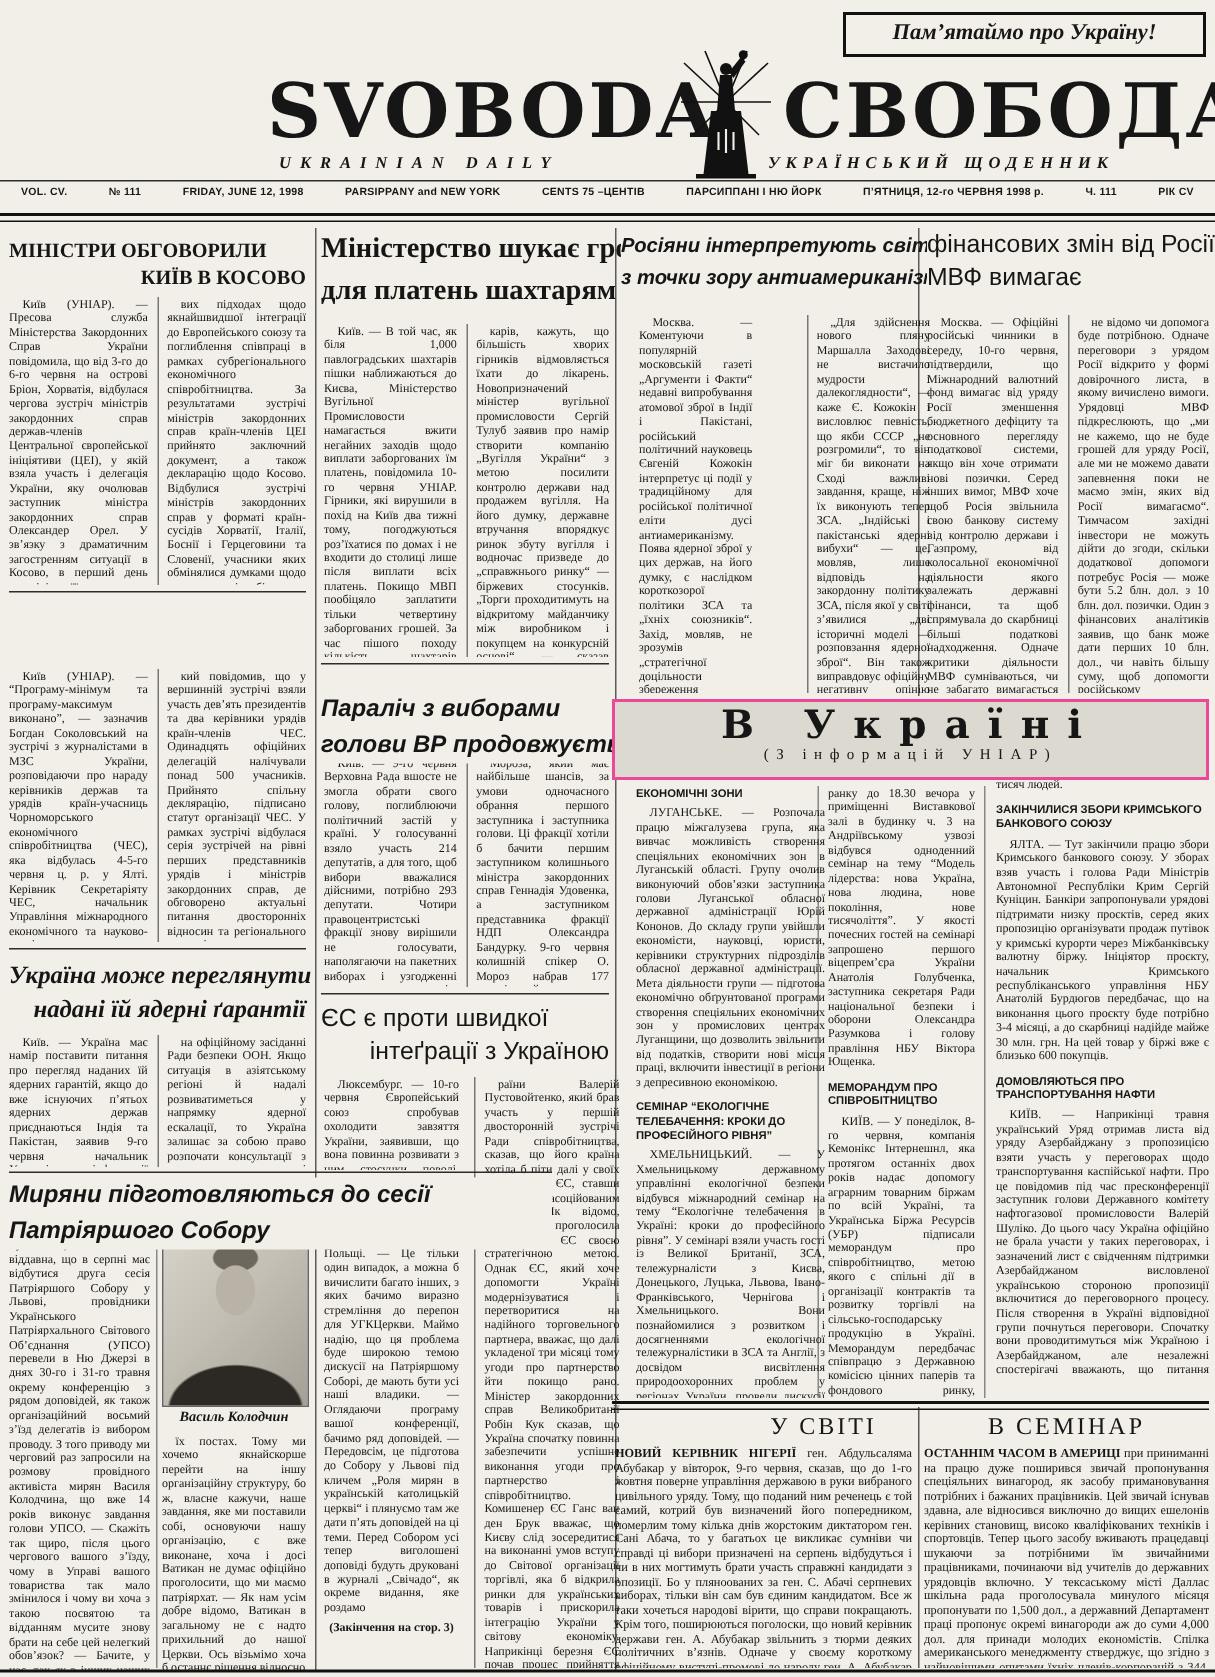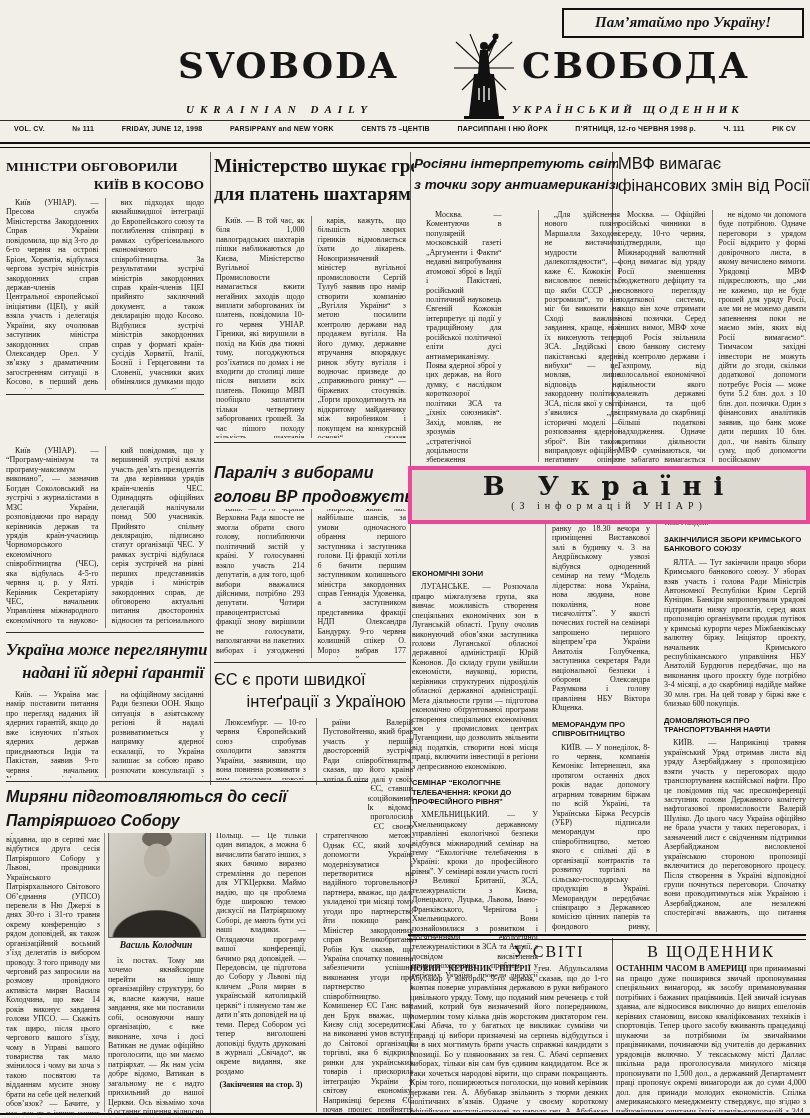--- a/index.html
+++ b/index.html
@@ -3,21 +3,21 @@
 <meta charset="utf-8">
 <style>
   html,body{margin:0;padding:0;}
   .page{position:relative;width:810px;height:1118px;background:#f1efe8;color:#161616;
         font-family:"Liberation Serif","DejaVu Serif",serif;overflow:hidden;}
   .abs{position:absolute;}
   
   .motto{border:2px solid #111;font:italic 700 15px/1.3 "Liberation Serif",serif;
          text-align:center;padding:3px 8px;background:#f1efe8;}
   .mast{font-family:"DejaVu Serif","Liberation Serif",serif;font-weight:700;
-        font-size:36px;letter-spacing:2px;white-space:nowrap;}
+        font-size:50px;letter-spacing:2px;white-space:nowrap;}
   .subt{font:italic 700 11px "Liberation Serif",serif;letter-spacing:6px;white-space:nowrap;}
   .dateline{display:flex;justify-content:space-between;align-items:center;
             font:700 7px "Liberation Sans",sans-serif;letter-spacing:.2px;}
   .hr{position:absolute;height:1px;background:#2c2c2c;}
   .hr2{position:absolute;height:3px;border-top:2px solid #111;border-bottom:1px solid #111;background:transparent;}
   .vr{position:absolute;width:1px;background:#5a5a5a;}
   
   .hl{position:absolute;background:#f1efe8;z-index:3;}
   .hl div{white-space:nowrap;}
   .hl .r{text-align:right;}
@@ -30,21 +30,21 @@
   .hl-sans{font:400 16.5px/1.35 "Liberation Sans",sans-serif;}
   
   .body2{position:absolute;display:flex;overflow:hidden;z-index:1;}
   .bcol{flex:1;text-align:justify;font:8px/1.18 "Liberation Serif",serif;
         text-indent:9px;overflow:hidden;}
   .bcol + .bcol{border-left:1px solid #777;margin-left:6px;padding-left:6px;}
   .tcol{position:absolute;text-align:justify;font:8px/1.18 "Liberation Serif",serif;
         text-indent:9px;overflow:hidden;z-index:1;}
   .note{font:700 8px/1.4 "Liberation Serif",serif;text-align:center;text-indent:0;margin-top:3px;}
   
-  .ubox{border:4px solid #ec4899;background:#dcd9d0;text-align:center;z-index:3;}
+  .ubox{border:2px solid #ec4899;background:#dcd9d0;text-align:center;z-index:3;}
   .ubox-title{font:700 26px/1.05 "DejaVu Serif",serif;letter-spacing:12px;margin-top:3px;}
   .ubox-sub{font:400 10px "Liberation Serif",serif;letter-spacing:5px;}
   .digest{position:absolute;overflow:hidden;font:8px/1.18 "Liberation Serif",serif;text-align:justify;}
   .dghead{font:700 7.5px/1.25 "Liberation Sans",sans-serif;text-align:left;margin:7px 0 4px 0;}
   .dgtext{text-indent:9px;}
   .sechead{position:absolute;text-align:center;font:400 16px/1.2 "Liberation Serif",serif;
            letter-spacing:2px;z-index:2;}
   .wide{position:absolute;font:8.2px/1.16 "Liberation Serif",serif;text-align:justify;overflow:hidden;}
   .lead{font-weight:700;}
   
@@ -190,34 +190,34 @@
   <div class="hl hl-ital-sans-sm" style="left:414px;top:154px;width:194px;">
     <div class="r">Росіяни інтерпретують світові події</div>
     <div class="r">з точки зору антиамериканізму</div>
   </div>
   <div class="body2" style="left:426px;top:210px;width:194px;height:252px;gap:30px;">
     <div class="bcol">Москва. — Коментуючи в популярній московській газеті „Аргументи і Факти“ недавні випробування атомової зброї в Індії і Пакістані, російський політичний науковець Євгеній Кожокін інтерпретує ці події у традиційному для російської політичної еліти дусі антиамериканізму. Поява ядерної зброї у цих держав, на його думку, є наслідком короткозорої політики ЗСА та „їхніх союзників“. Захід, мовляв, не зрозумів „стратегічної доцільности збереження російської потуги“, а це збереження було таким же очевидним, як створення сильних Японії і Німеччини після Другої світової війни.</div>
     <div class="bcol">„Для здійснення нового пляну Маршалла Заходові не вистачило мудрости і далекоглядности“, — каже Є. Кожокін і висловлює певність, що якби СССР „не розгромили“, то він міг би виконати на Сході важливі завдання, краще, ніж їх виконують тепер ЗСА. „Індійські і пакістанські ядерні вибухи“ — це, мовляв, лише відповідь на закордонну політику ЗСА, після якої у світі з’явилися „дві історичні моделі — розповзання ядерної зброї“. Він також виправдовує офіційну негативну опінію Росії щодо поширення НАТО на східньоевропейські держави, бо, мовляв, головнішою проблемою є „розповзання ядерної зброї, а не дбання про Східню Европу“.</div>
   </div>
 
   <div class="hl hl-sans" style="left:618px;top:152px;width:188px;">
+    <div>фінансових змін від Росії</div>
     <div>МВФ вимагає</div>
-    <div>фінансових змін від Росії</div>
   </div>
   <div class="body2" style="left:618px;top:210px;width:188px;height:252px;">
     <div class="bcol">Москва. — Офіційні російські чинники в середу, 10-го червня, підтвердили, що Міжнародний валютний фонд вимагає від уряду Росії зменшення бюджетного дефіциту та основного перегляду податкової системи, якщо він хоче отримати нові позички. Серед інших вимог, МВФ хоче щоб Росія звільнила свою банкову систему від контролю держави і Газпрому, від колосальної економічної діяльности якого залежать державні фінанси, та щоб спрямувала до скарбниці більші податкові надходження. Одначе критики діяльности МВФ сумніваються, чи не забагато вимагається від Росії в цей час, як її фінансовий ринок знаходиться в клопотах, а нові асистенти президента Бориса Єльцина щойно беруться до праці. МВФ відмовився опублікувати свої вимоги, кажучи, що ще завчасно, бо</div>
     <div class="bcol">не відомо чи допомога буде потрібною. Одначе переговори з урядом Росії відкрито у формі довірочного листа, в якому вичислено вимоги. Урядовці МВФ підкреслюють, що „ми не кажемо, що не буде грошей для уряду Росії, але ми не можемо давати запевнення поки не маємо змін, яких від Росії вимагаємо“. Тимчасом західні інвестори не можуть дійти до згоди, скільки додаткової допомоги потребує Росія — може бути 5.2 блн. дол. з 10 блн. дол. позички. Один з фінансових аналітиків заявив, що банк може дати перших 10 блн. дол., чи навіть більшу суму, щоб допомогти російському Центральному банкові оборонити рубель і заспокоїти побоювання закордонних вкладників, що російські гроші можуть бути знецінені.</div>
   </div>
 
   <div class="abs ubox" style="left:408px;top:466px;width:394px;height:50px;">
     <div class="ubox-title">В Україні</div>
     <div class="ubox-sub">(З інформацій УНІАР)</div>
   </div>
 
-  <div class="digest" style="left:412px;top:524px;width:126px;height:408px;margin-top:45px;">
+  <div class="digest" style="left:424px;top:524px;width:126px;height:408px;">
     <div class="dghead" style="margin-top:0;">ЕКОНОМІЧНІ ЗОНИ</div>
     <div class="dgtext">ЛУГАНСЬКЕ. — Розпочала працю міжгалузева група, яка вивчає можливість створення спеціяльних економічних зон в Луганській області. Групу очолив виконуючий обов’язки заступника голови Луганської обласної державної адміністрації Юрій Кононов. До складу групи увійшли економісти, науковці, юристи, керівники структурних підрозділів обласної державної адміністрації. Мета діяльности групи — підготова економічно обґрунтованої програми створення спеціяльних економічних зон у промислових центрах Луганщини, що дозволить звільнити від податків, створити нові місця праці, включити інвестиції в регіони з депресивною економікою.</div>
     <div class="dghead">СЕМІНАР “ЕКОЛОГІЧНЕ ТЕЛЕБАЧЕННЯ: КРОКИ ДО ПРОФЕСІЙНОГО РІВНЯ”</div>
     <div class="dgtext">ХМЕЛЬНИЦЬКИЙ. — У Хмельницькому державному управлінні екологічної безпеки відбувся міжнародний семінар на тему “Екологічне телебачення в Україні: кроки до професійного рівня”. У семінарі взяли участь гості із Великої Британії, ЗСА, тележурналісти з Києва, Донецького, Луцька, Львова, Івано-Франківського, Чернігова і Хмельницького. Вони познайомилися з розвитком і досягненнями екологічної тележурналістики в ЗСА та Англії, з досвідом висвітлення природоохоронних проблем у регіонах України, провели дискусії щодо професійних аспектів праці, а також обмінялися своїми творчими досягненнями.</div>
 
   </div>
   <div class="digest" style="left:552px;top:524px;width:98px;height:408px;">
     <div class="dgtext" style="text-indent:0;">ранку до 18.30 вечора у приміщенні Виставкової залі в будинку ч. 3 на Андріївському узвозі відбувся одноденний семінар на тему “Модель лідерства: нова Україна, нова людина, нове покоління, нове тисячоліття”. У якості почесних гостей на семінарі запрошено першого віцепрем’єра України Анатолія Голубченка, заступника секретаря Ради національної безпеки і оборони Олександра Разумкова і голову правління НБУ Віктора Ющенка.</div>
     <div class="dghead">МЕМОРАНДУМ ПРО СПІВРОБІТНИЦТВО</div>
     <div class="dgtext">КИЇВ. — У понеділок, 8-го червня, компанія Кемонікс Інтернешнл, яка протягом останніх двох років надає допомогу аграрним товарним біржам по всій Україні, та Українська Біржа Ресурсів (УБР) підписали меморандум про співробітництво, метою якого є спільні дії в організації контрактів та розвитку торгівлі на сільсько-господарську продукцію в Україні. Меморандум передбачає співпрацю з Державною комісією цінних паперів та фондового ринку, Національною Асоціяцією Бірж України та товарними біржами України. Спільною метою цих організацій є формування ринкового середовища у виробництві та торгівлі в агропромисловому комплексі України, а також механізму визначення цін на сільсько-господарську продукцію.</div>
@@ -231,19 +231,19 @@
     <div class="dgtext">КИЇВ. — Наприкінці травня український Уряд отримав листа від уряду Азербайджану з пропозицією взяти участь у переговорах щодо транспортування каспійської нафти. Про це повідомив під час пресконференції заступник голови Державного комітету нафтогазової промисловости Валерій Шуліко. До цього часу Україна офіційно не брала участи у таких переговорах, і зазначений лист є свідченням підтримки Азербайджаном висловленої українською стороною пропозиції включитися до переговорного процесу. Після створення в Україні відповідної групи почнуться переговори. Спочатку вони проводитимуться між Україною і Азербайджаном, але незалежні спостерігачі вважають, що питання транспортування каспійської нафти не може вирішуватися без представників Російської Федерації.</div>
   </div>
 
   <div class="hr2" style="left:408px;top:934px;width:398px;"></div>
 
   <div class="sechead" style="left:410px;top:942px;width:198px;margin-left:40px;">У СВІТІ</div>
   <div class="wide" style="left:410px;top:964px;width:198px;height:148px;">
     <span class="lead">НОВИЙ КЕРІВНИК НІГЕРІЇ</span><span> ген. Абдульсаляма Абубакар у вівторок, 9-го червня, сказав, що до 1-го жовтня поверне управління державою в руки вибраного цивільного уряду. Тому, що поданий ним реченець є той самий, котрий був визначений його попередником, померлим тому кілька днів жорстоким диктатором ген. Сані Абача, то у багатьох це викликає сумніви чи справді ці вибори призначені на серпень відбудуться і чи в них могтимуть брати участь справжні кандидати з опозиції. Бо у пляноованих за ген. С. Абачі серпневих виборах, тільки він сам був єдиним кандидатом. Все ж таки хочеться народові вірити, що справи покращають. Крім того, поширюються поголоски, що новий керівник держави ген. А. Абубакар звільнить з тюрми деяких політичних в’язнів. Одначе у своєму короткому офіційному виступі-промові до народу ген. А. Абубакар залишав нерозв’язаним питання політичної майбутности Нігерії.</span>
   </div>
 
-  <div class="sechead" style="left:616px;top:942px;width:190px;">В ЩОДЕННИК</div>
+  <div class="sechead" style="left:616px;top:942px;width:190px;">В СЕМІНАР</div>
   <div class="wide" style="left:616px;top:964px;width:190px;height:148px;">
     <span class="lead">ОСТАННІМ ЧАСОМ В АМЕРИЦІ</span><span> при приниманні на працю дуже поширився звичай пропонування спеціяльних винагород, як засобу примановування потрібних і бажаних працівників. Цей звичай існував здавна, але відносився виключно до вищих ешелонів керівних становищ, високо кваліфікованих техніків і спортовців. Тепер цього засобу вживають працедавці шукаючи за потрібними їм звичайними працівниками, починаючи від учителів до державних урядовців включно. У тексаському місті Даллас шкільна рада проголосувала минулого місяця пропонувати по 1,500 дол., а державний Департамент праці пропонує окремі винагороди аж до суми 4,000 дол. для принади молодих економістів. Спілка американського менеджменту стверджує, що згідно з найновішими опитами їхніх членів-корпорацій з 344, які відповіли, 44 відсотки сказали, що в останньому році виплачували такі винагороди новим працівникам. Це в порівнянні з 30 відсотками рік перед тим.</span>
   </div>
 
   <div class="hr2" style="left:0;top:1113px;width:810px;"></div>
 </div>
 
 </body></html>

